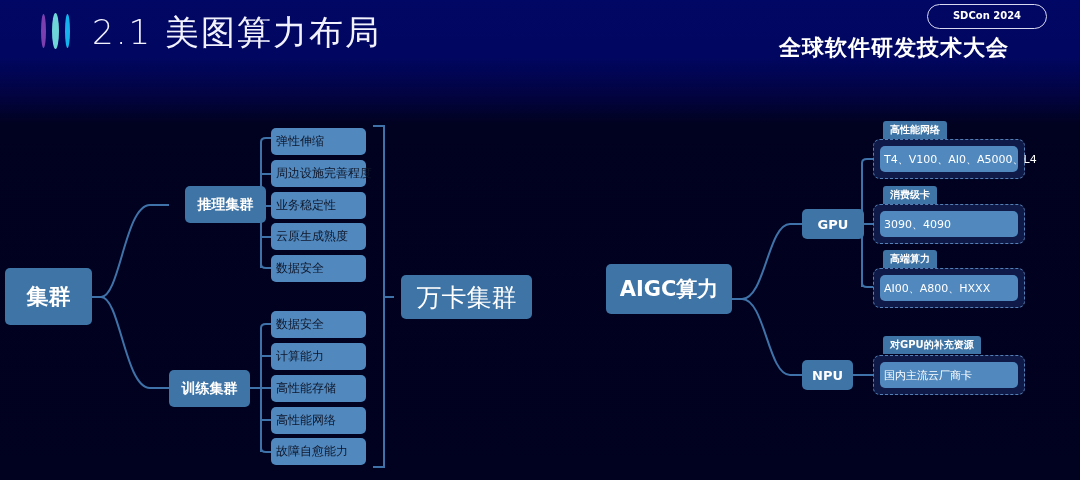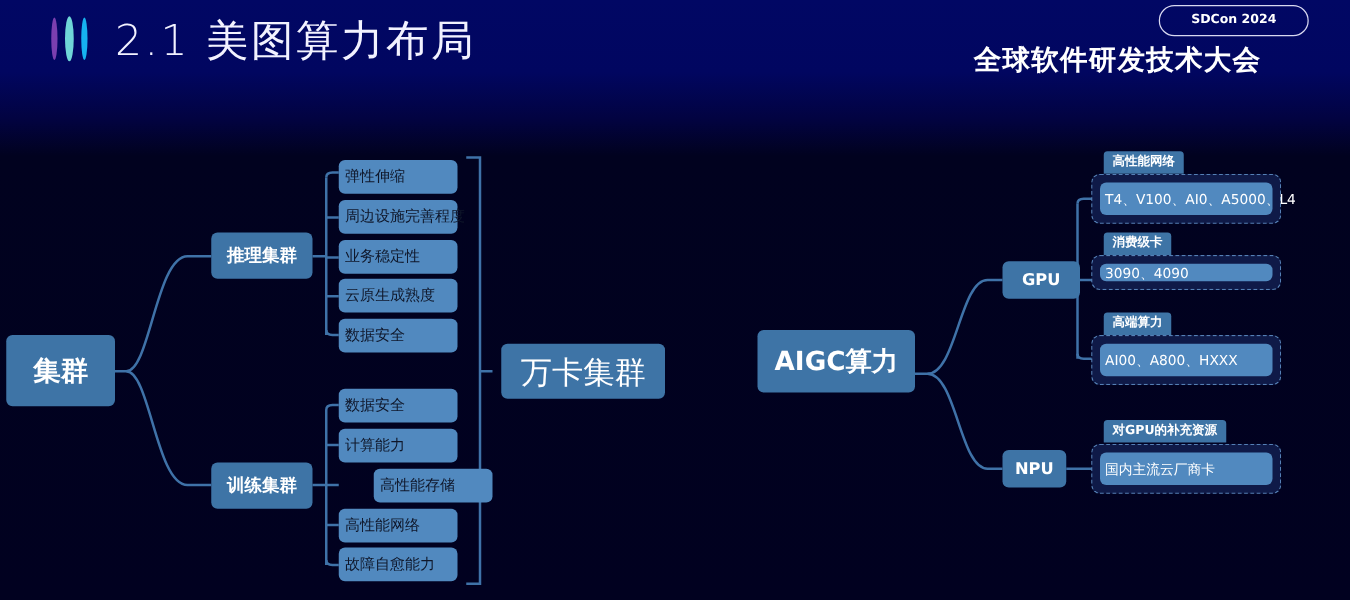--- a/index.html
+++ b/index.html
@@ -95,21 +95,21 @@
     <path d="M862 283 Q862 287 867 287 H881"></path>
 
     <path d="M853 375 H881"></path>
   </g>
 </svg>
 
 <div class="node" style="left:5px; top:268px; width:87px; height:57px; font-size:22px;">
   <span>集群</span>
 </div>
 
-<div class="node" style="left:169px; top:186px; width:81px; height:37px; font-size:14px;">
+<div class="node" style="left:185px; top:186px; width:81px; height:37px; font-size:14px;">
   <span>推理集群</span>
 </div>
 <div class="node" style="left:169px; top:370px; width:81px; height:37px; font-size:14px;">
   <span>训练集群</span>
 </div>
 
 <div class="leaf" style="left:271px; top:128px;">
     <span>弹性伸缩</span>
   </div>
 <div class="leaf" style="left:271px; top:160px;">
@@ -124,21 +124,21 @@
 <div class="leaf" style="left:271px; top:255px;">
     <span>数据安全</span>
   </div>
 
 <div class="leaf" style="left:271px; top:311px;">
     <span>数据安全</span>
   </div>
 <div class="leaf" style="left:271px; top:343px;">
     <span>计算能力</span>
   </div>
-<div class="leaf" style="left:271px; top:375px;margin-left:28px;">
+<div class="leaf" style="left:271px; top:375px;">
     <span>高性能存储</span>
   </div>
 <div class="leaf" style="left:271px; top:407px;">
     <span>高性能网络</span>
   </div>
 <div class="leaf" style="left:271px; top:438px;">
     <span>故障自愈能力</span>
   </div>
 
 <div class="node" style="left:401px; top:275px; width:131px; height:44px; font-size:25px; font-weight:normal;">
@@ -155,21 +155,21 @@
 <div class="node" style="left:802px; top:360px; width:51px; height:30px; font-size:13px;">
   <span>NPU</span>
 </div>
 
 <div class="group-tag" style="left:883px; top:121px;">高性能网络</div>
 <div class="group" style="left:873px; top:139px; height:40px;">
   <div class="group-inner">T4、V100、AI0、A5000、L4</div>
 </div>
 
 <div class="group-tag" style="left:883px; top:186px;">消费级卡</div>
-<div class="group" style="left:873px; top:204px; height:28px;padding-left:15px;">
+<div class="group" style="left:873px; top:204px; height:40px;padding-left:15px;">
   <div class="group-inner">3090、4090</div>
 </div>
 
 <div class="group-tag" style="left:883px; top:250px;">高端算力</div>
 <div class="group" style="left:873px; top:268px; height:40px;">
   <div class="group-inner">AI00、A800、HXXX</div>
 </div>
 
 <div class="group-tag" style="left:883px; top:336px;">对GPU的补充资源</div>
 <div class="group" style="left:873px; top:355px; height:40px;">

